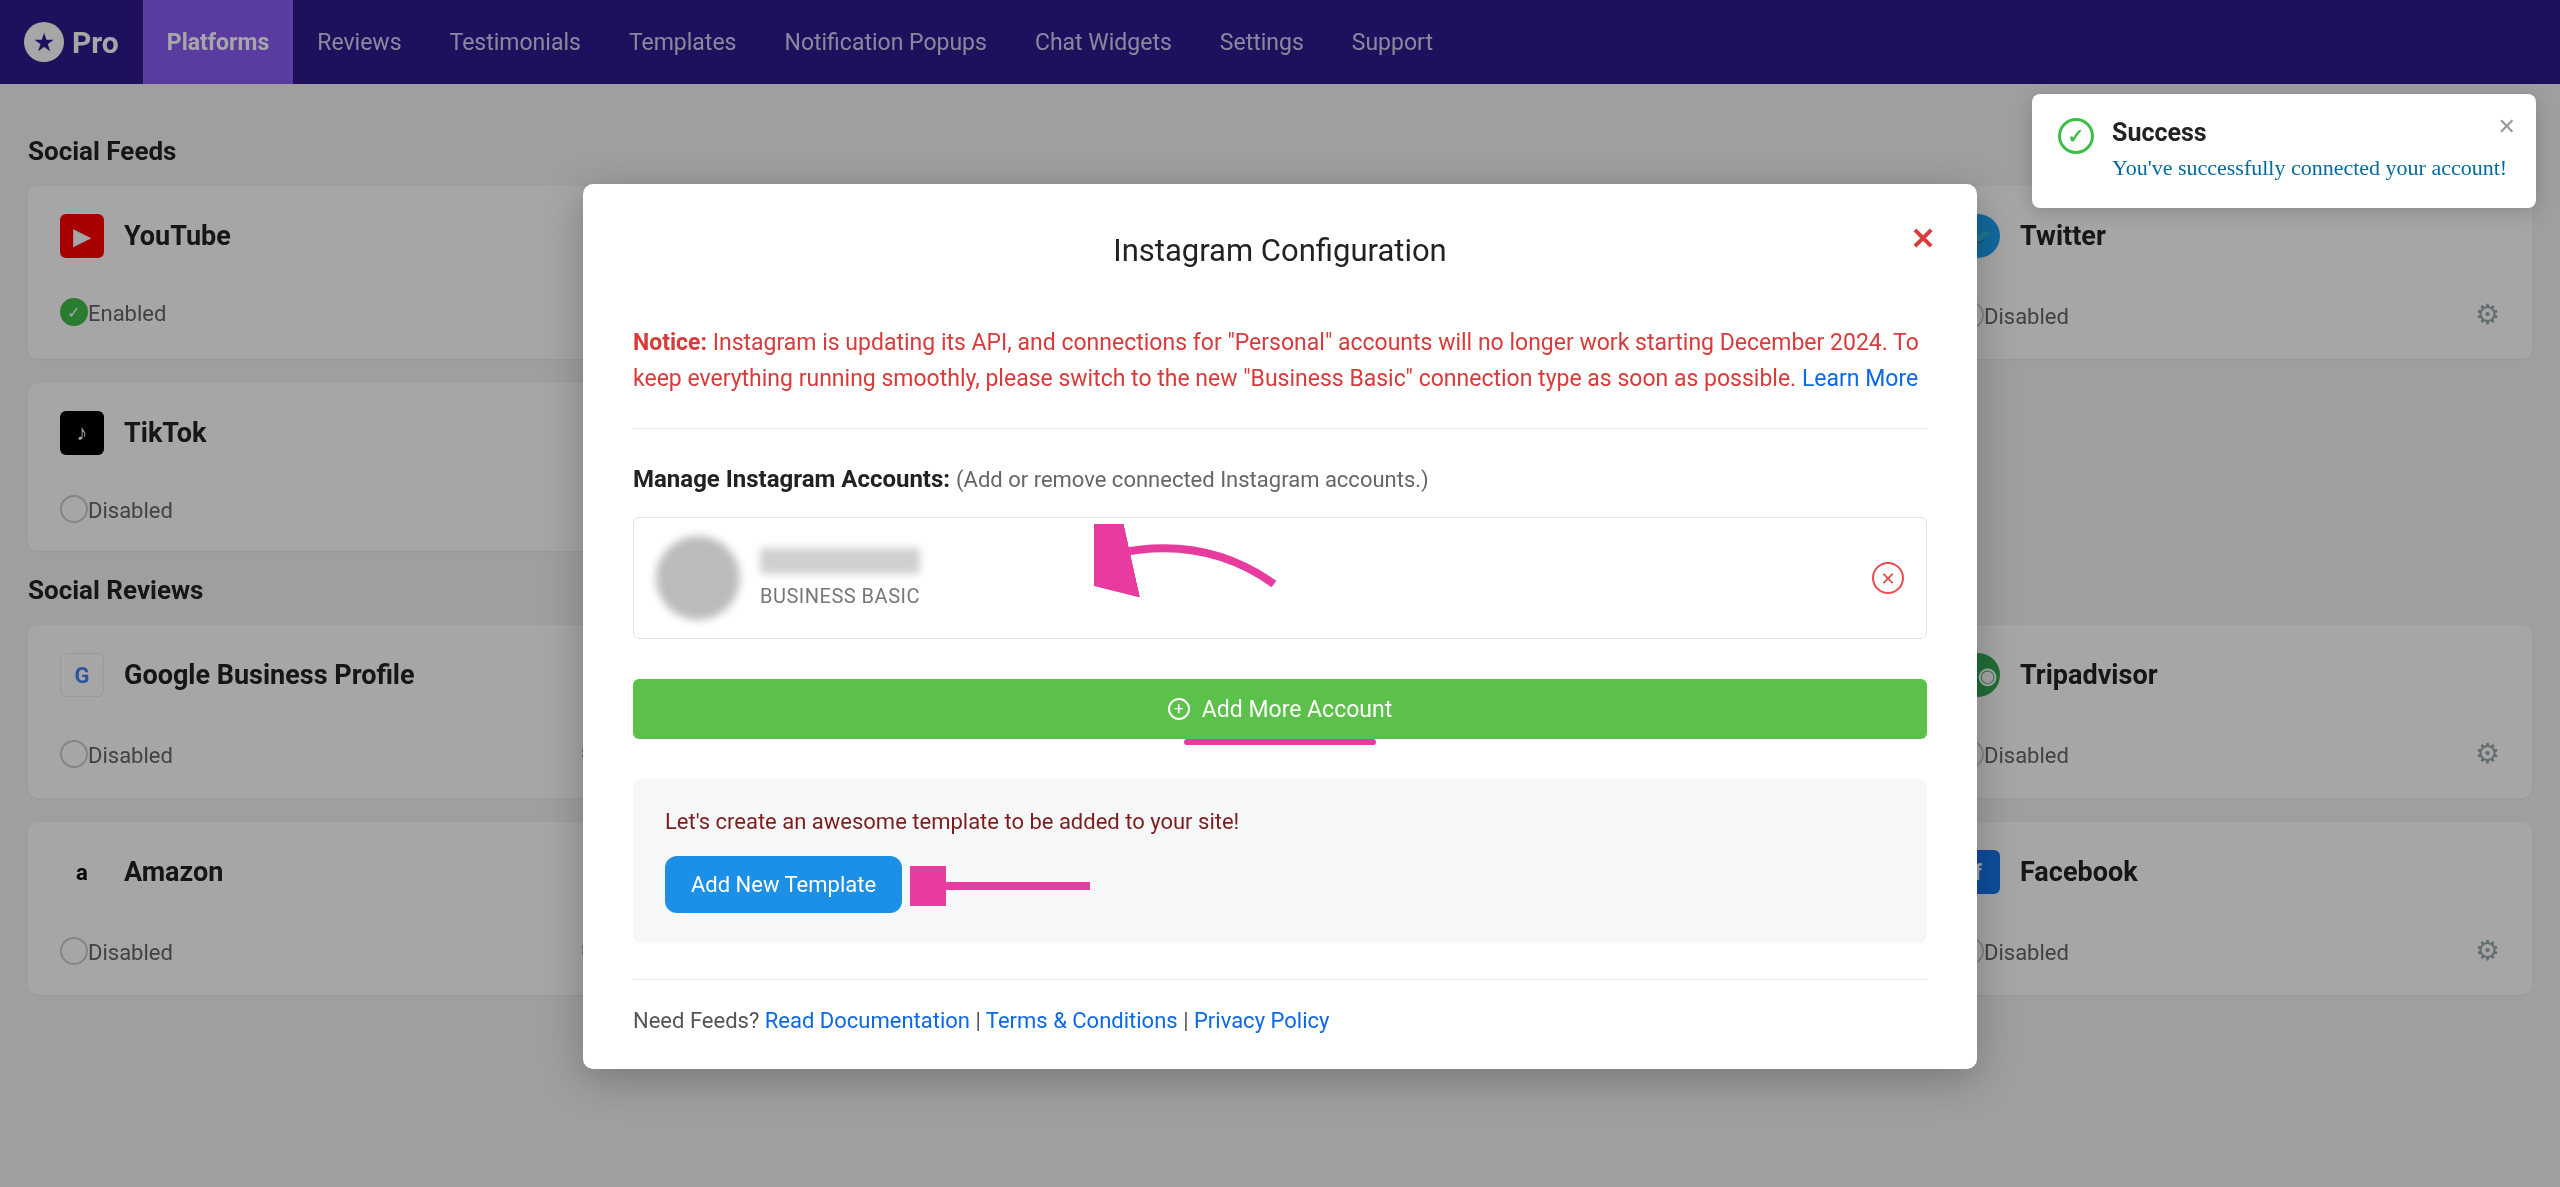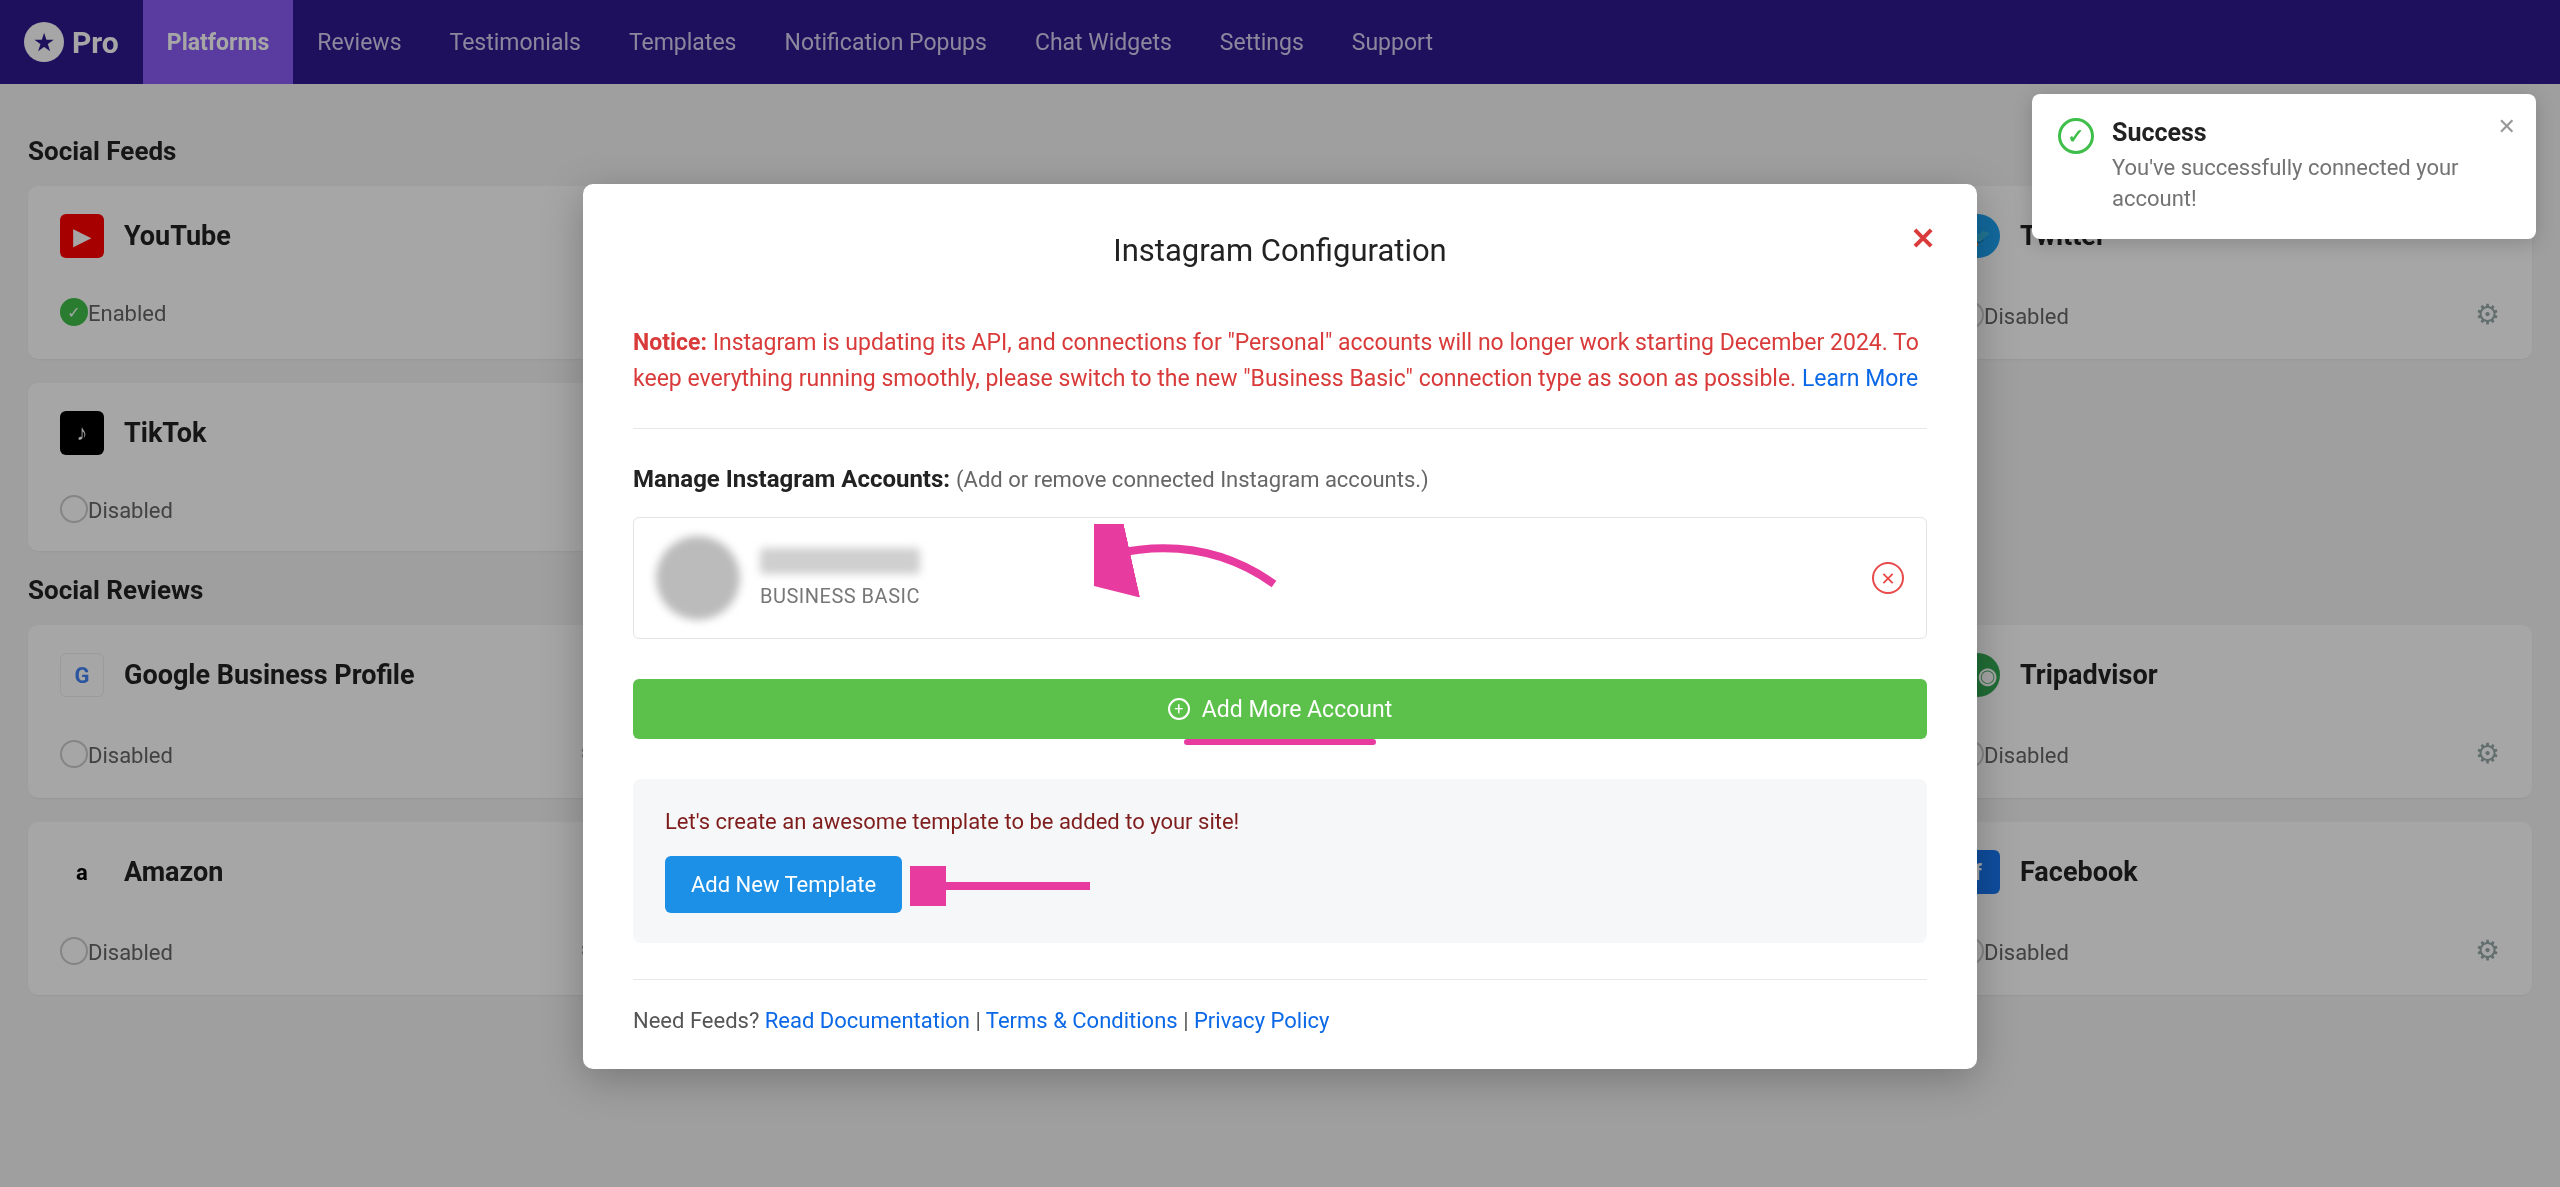--- a/index.html
+++ b/index.html
@@ -46,30 +46,30 @@
   .avatar { width: 84px; height: 84px; border-radius: 50%; background: #bbb; filter: blur(4px); }
   .acct-name-blur { width: 160px; height: 26px; background: #cfcfcf; border-radius: 4px; filter: blur(4px); margin-bottom: 10px; }
   .acct-type { font-size: 20px; color: #777; letter-spacing: .5px; text-align: center; }
   .acct-remove { margin-left: auto; width: 32px; height: 32px; border: 2px solid #e94a4a; border-radius: 50%; color: #e94a4a; display: flex; align-items: center; justify-content: center; font-size: 18px; cursor: pointer; }
   .arrow-svg { position: absolute; pointer-events: none; }
   .btn-add-more { width: 100%; background: #5cc14a; color: #fff; border: none; border-radius: 6px; height: 60px; font-size: 23px; display: flex; align-items: center; justify-content: center; gap: 12px; cursor: pointer; position: relative; }
   .btn-add-more .plus-circ { width: 22px; height: 22px; border: 2px solid #fff; border-radius: 50%; display: flex; align-items: center; justify-content: center; font-size: 16px; line-height: 1; }
   .underline-pink { position: absolute; bottom: -6px; left: 50%; transform: translateX(-50%); width: 192px; height: 6px; background: #e83ba0; border-radius: 3px; }
   .template-box { background: #f6f7f9; border-radius: 8px; padding: 30px 32px; margin-top: 40px; }
   .template-box p { font-size: 22px; color: #7f1d1d; margin-bottom: 22px; }
-  .btn-new-tpl { background: #1c8fe6; color: #fff; border: none; border-radius: 6px; padding: 16px 26px; font-size: 22px; cursor: pointer; }
+  .btn-new-tpl { background: #1c8fe6; color: #fff; border: none; border-radius: 12px; padding: 16px 26px; font-size: 22px; cursor: pointer; }
   .arrow2-wrap { display: inline-block; vertical-align: middle; margin-left: 4px; }
   .modal-footer { border-top: 1px solid #e7e7e7; margin-top: 36px; padding-top: 28px; font-size: 22px; color: #555; }
   .modal-footer a { color: #0b68e6; text-decoration: none; }
 
   
   .toast { position: absolute; top: 94px; right: 24px; width: 504px; background: #fff; border-radius: 8px; box-shadow: 0 4px 20px rgba(0,0,0,.18); padding: 24px 26px; display: flex; gap: 18px; align-items: flex-start; }
   .toast .check { width: 36px; height: 36px; border-radius: 50%; background: #fff; border: 3px solid #3fbf4a; color: #3fbf4a; display: flex; align-items: center; justify-content: center; font-weight: 700; font-size: 20px; flex-shrink: 0; }
   .toast .toast-title { font-weight: 700; font-size: 25px; color: #222; margin-bottom: 6px; }
-  .toast .toast-body { font-size: 22px; color: #737373; line-height: 1.4; }
+  .toast .toast-body { font-size: 22px; color: #0369a1; line-height: 1.4; font-family: Liberation Serif, serif; }
   .toast .toast-close { position: absolute; top: 20px; right: 20px; color: #999; font-size: 22px; cursor: pointer; }
 
   
   .ic-youtube { background: #ff0000; }
   .ic-tiktok { background: #000; }
   .ic-twitter { background: #1da1f2; border-radius: 50%; }
   .ic-google { background: #fff; border: 1px solid #eee; color: #4285f4; }
   .ic-trip { background: #34a853; border-radius: 50%; }
   .ic-amazon { background: #fff; color: #000; }
   .ic-ali { background: #e52b1e; }

